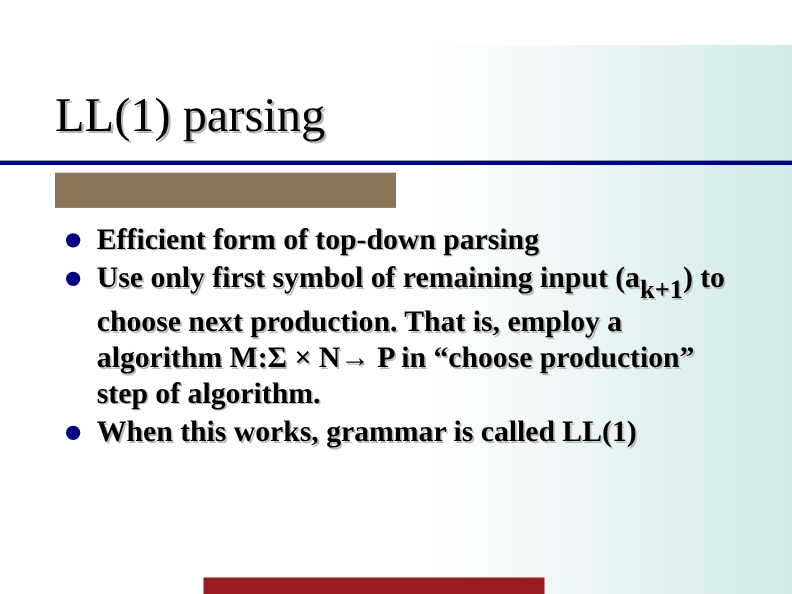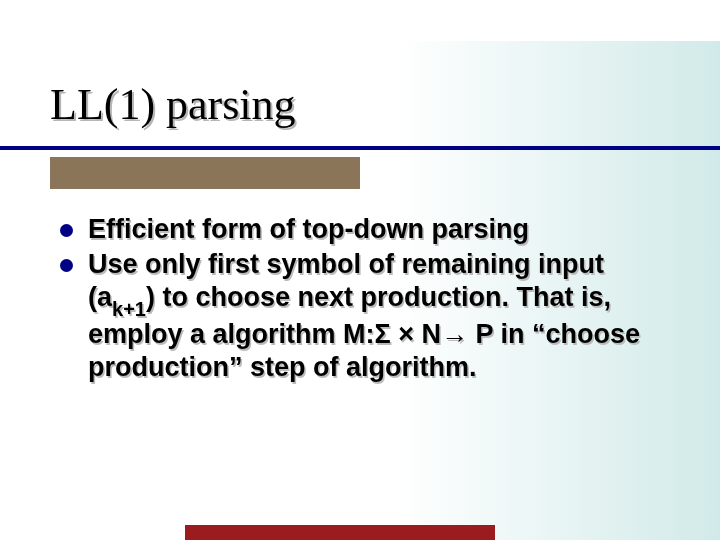--- a/index.html
+++ b/index.html
@@ -39,23 +39,23 @@
     position: absolute;
     left: 50px;
     top: 116px;
     width: 310px;
     height: 32px;
     background: #8b7559;
   }
   .content {
     position: absolute;
     left: 60px;
-    top: 172px;
+    top: 160px;
     width: 600px;
-    font-family: Liberation Sans, sans-serif;
+    font-family: Liberation Serif, serif;
     font-weight: bold;
     color: #000;
     font-size: 27px;
     line-height: 1.22;
     text-shadow: 1.5px 1.5px 0 #bbb;
   }
   .content ul {
     list-style: none;
     margin: 0;
     padding: 0;
@@ -69,21 +69,21 @@
     content: "";
     position: absolute;
     left: 0;
     top: 11px;
     width: 13px;
     height: 13px;
     background: #000084;
     border-radius: 50%;
   }
   .sub {
-    font-size: 20px;
+    font-size: 24px;
     vertical-align: sub;
     position: relative;
     top: 4px;
   }
   .bottom-bar {
     position: absolute;
     left: 185px;
     bottom: 24px;
     width: 310px;
     height: 32px;
@@ -100,17 +100,20 @@
   <div class="accent-box"></div>
 
   <div class="content">
     <ul>
       <li>
         <span>Efficient form of top-down parsing</span>
       </li>
       <li>
         <span>Use only first symbol of remaining input (a</span><span class="sub">k+1</span><span>) to choose next production.  That is, employ a algorithm M:</span><span>Σ</span><span> × N</span><span>→</span><span> P in “choose production” step of algorithm.</span>
       </li>
+      <li>
+        <span>When this works, grammar is called LL(1)</span>
+      </li>
     </ul>
   </div>
 
   <div class="bottom-bar"></div>
 </div>
 
 </body></html>

